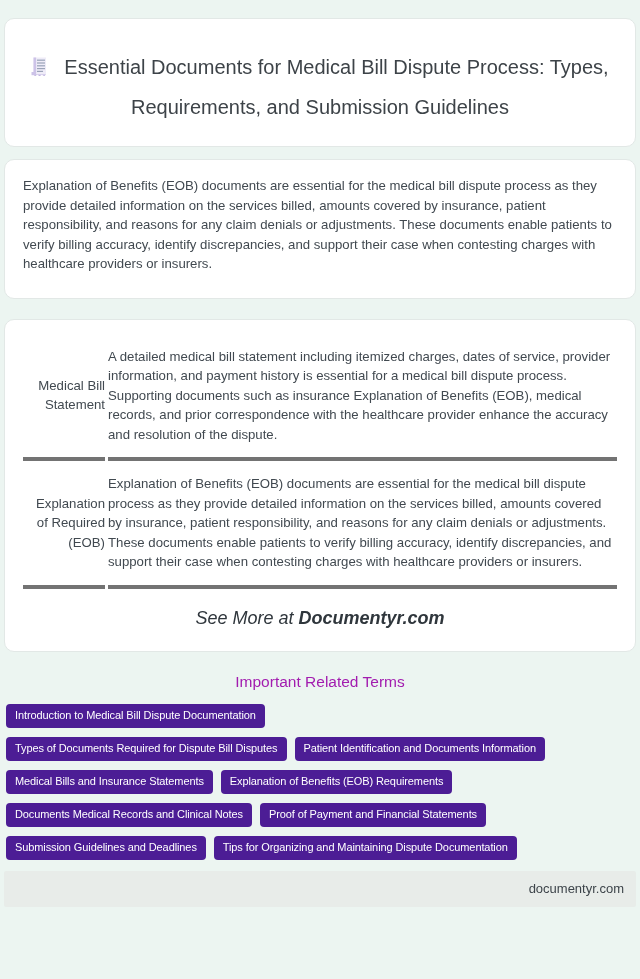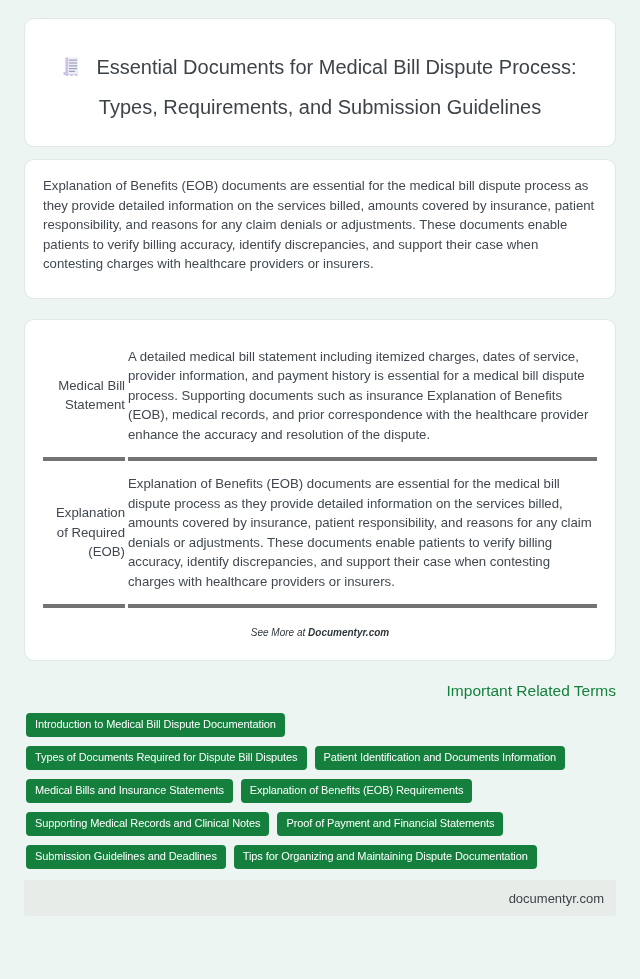--- a/index.html
+++ b/index.html
@@ -3,21 +3,21 @@
 <meta charset="utf-8">
 <style>
   * { margin: 0; padding: 0; box-sizing: border-box; }
   html, body { width: 640px; }
   body {
     height: 979px;
     background: #ecf5f1;
     font-family: "Liberation Sans", sans-serif;
     color: #414950;
   }
-  .page { padding: 18px 24px 0; }
+  .page { padding: 18px 4px 0; }
 
   .card {
     background: #ffffff;
     border: 1px solid #e2e8e6;
     border-radius: 10px;
   }
   .title-card {
     padding: 26px 22px 24px;
     text-align: center;
   }
@@ -65,41 +65,41 @@
     padding: 12px 0;
     text-align: right;
   }
   .doc-table td.desc-cell {
     padding: 13px 2px 13px 0;
   }
   .see-more {
     margin-top: 19px;
     text-align: center;
     font-style: italic;
-    font-size: 10px;
+    font-size: 18px;
     color: #2f363c;
   }
   .see-more .brand { font-weight: 700; }
 
   .related-heading {
     margin: 21px 0 13px;
-    text-align: right;
+    text-align: center;
     font-size: 15.5px;
     font-weight: 500;
-    color: #15803d;
+    color: #a21caf;
   }
   .terms { padding: 0 2px; }
   .term-row {
     display: flex;
     gap: 8px;
     margin-bottom: 9px;
   }
   .chip {
     display: inline-block;
-    background: #15803d;
+    background: #4c1d95;
     color: #ffffff;
     font-size: 11px;
     letter-spacing: -0.1px;
     line-height: 13px;
     padding: 5px 9px 6px;
     border-radius: 4px;
     white-space: nowrap;
     cursor: pointer;
   }
 
@@ -163,21 +163,21 @@
     </div>
     <div class="term-row">
       <span class="chip">Types of Documents Required for Dispute Bill Disputes</span>
       <span class="chip">Patient Identification and Documents Information</span>
     </div>
     <div class="term-row">
       <span class="chip">Medical Bills and Insurance Statements</span>
       <span class="chip">Explanation of Benefits (EOB) Requirements</span>
     </div>
     <div class="term-row">
-      <span class="chip">Supporting Medical Records and Clinical Notes</span>
+      <span class="chip">Documents Medical Records and Clinical Notes</span>
       <span class="chip">Proof of Payment and Financial Statements</span>
     </div>
     <div class="term-row">
       <span class="chip">Submission Guidelines and Deadlines</span>
       <span class="chip">Tips for Organizing and Maintaining Dispute Documentation</span>
     </div>
   </div>
 
   <div class="footer-bar">
     <span>documentyr.com</span>

